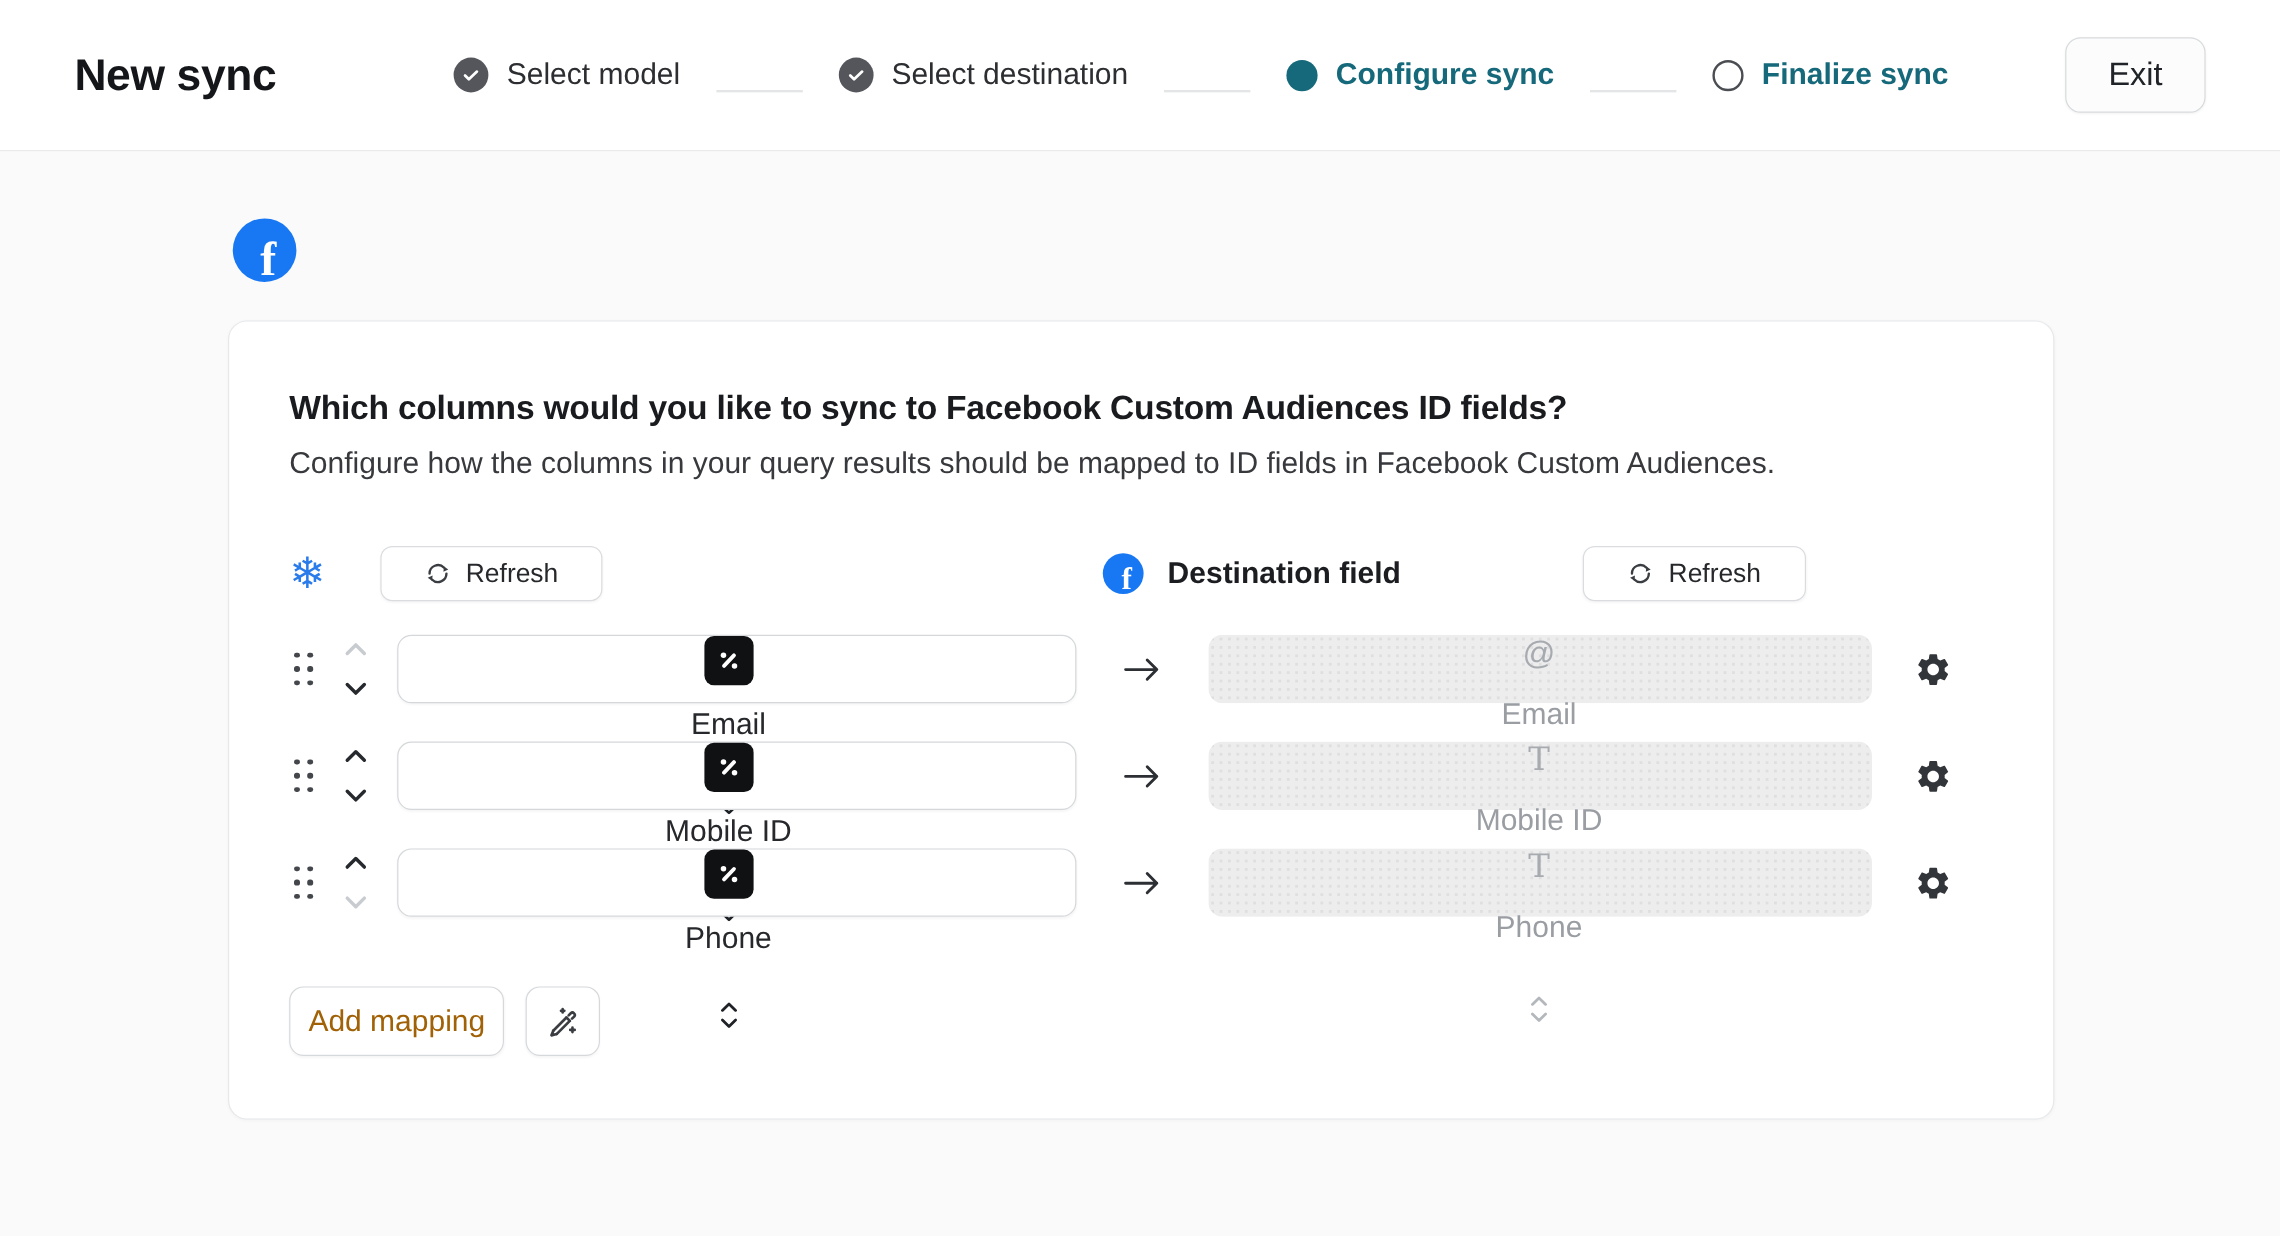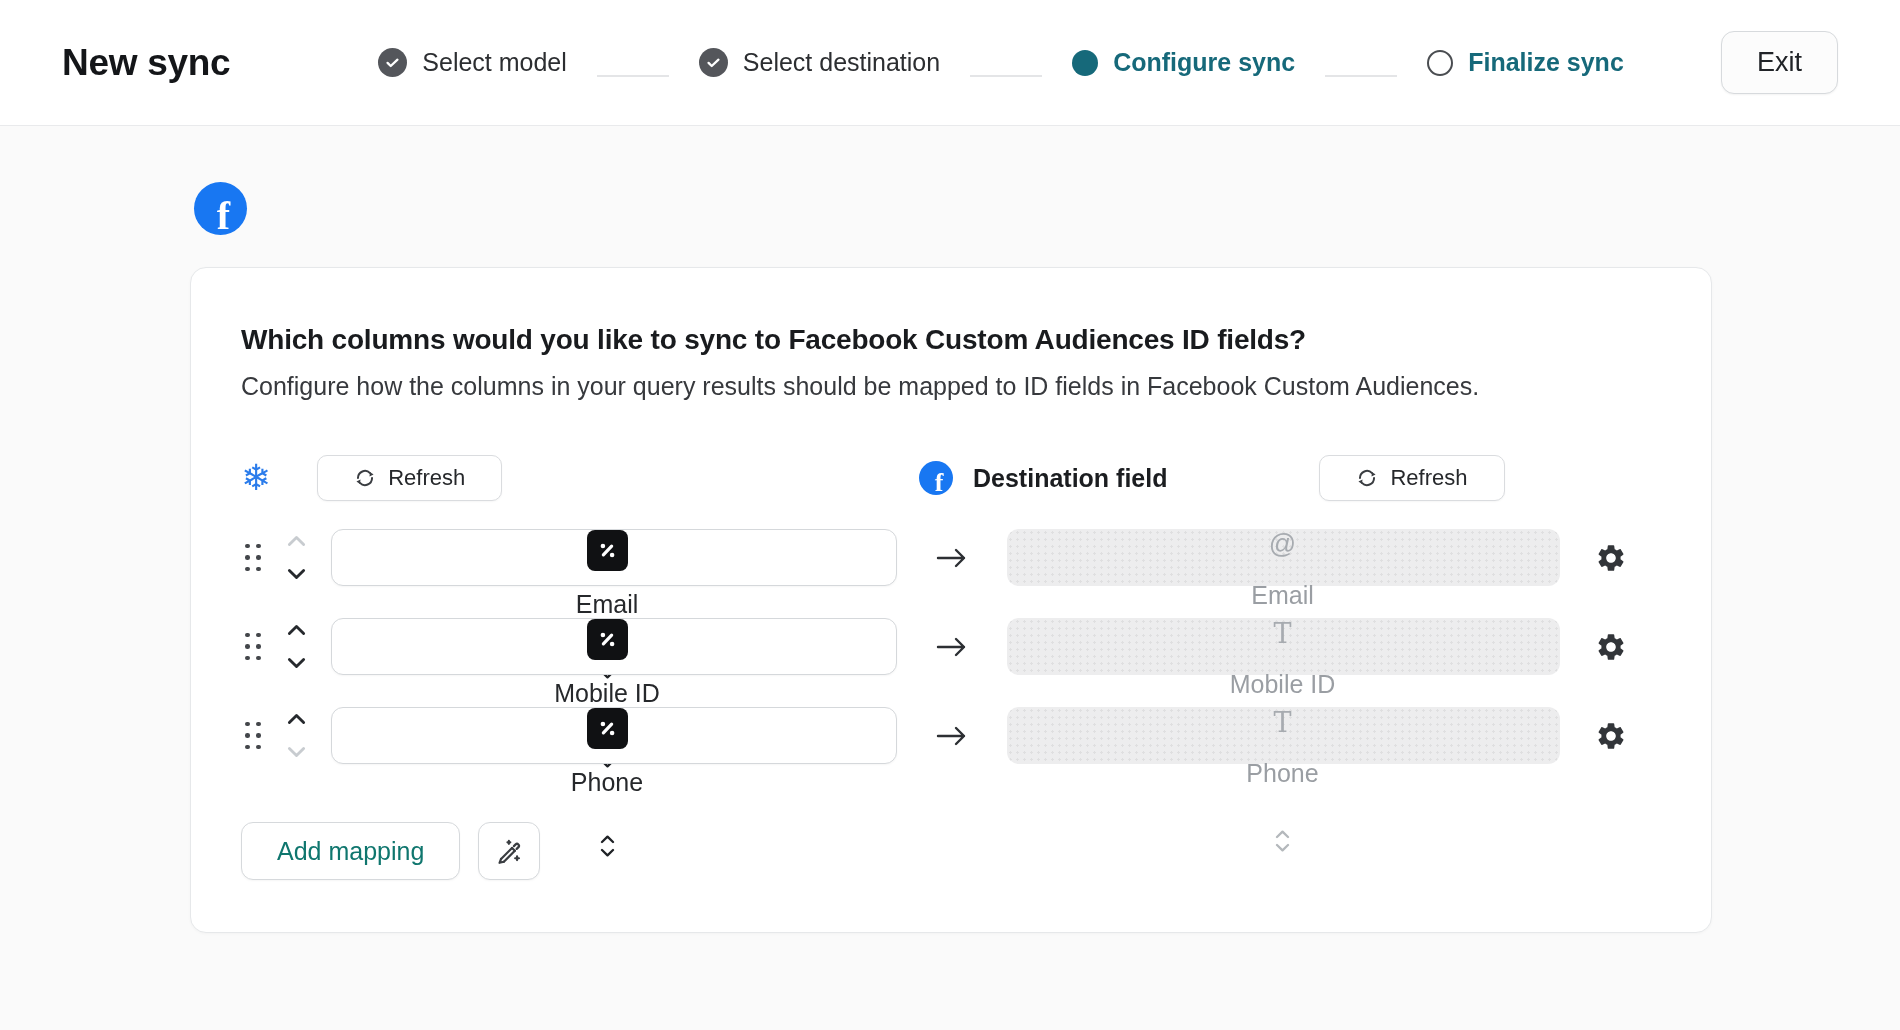--- a/index.html
+++ b/index.html
@@ -151,22 +151,22 @@
   }
   .dest-type-glyph { font-size: 27px; color: #a7abb0; width: 30px; text-align: center; flex: none; }
   .dest-type-glyph.serif { font-family: "DejaVu Serif", "Liberation Serif", serif; }
   .select.dest .select-label { color: #9a9ea3; }
 
   .gear-btn { background: none; border: none; cursor: pointer; margin-left: 33px; color: #323539; line-height: 0; padding: 2px; }
 
   
   .map-footer { display: flex; align-items: center; gap: 18px; margin-top: 58px; }
   .add-mapping-btn {
-    font-family: inherit; font-size: 25px; font-weight: 500; color: #0f766e;
-    height: 58px; padding: 0 35px;
+    font-family: inherit; font-size: 25px; font-weight: 500; color: #a16207;
+    height: 58px; padding: 0 15px;
     background: #fff; border: 1px solid #d6d9dc; border-radius: 12px;
     box-shadow: 0 1px 2px rgba(0,0,0,0.04); cursor: pointer;
   }
   .wand-btn {
     width: 62px; height: 58px;
     background: #fff; border: 1px solid #d6d9dc; border-radius: 12px;
     box-shadow: 0 1px 2px rgba(0,0,0,0.04); cursor: pointer;
     display: flex; align-items: center; justify-content: center;
     color: #3a3d41;
   }

